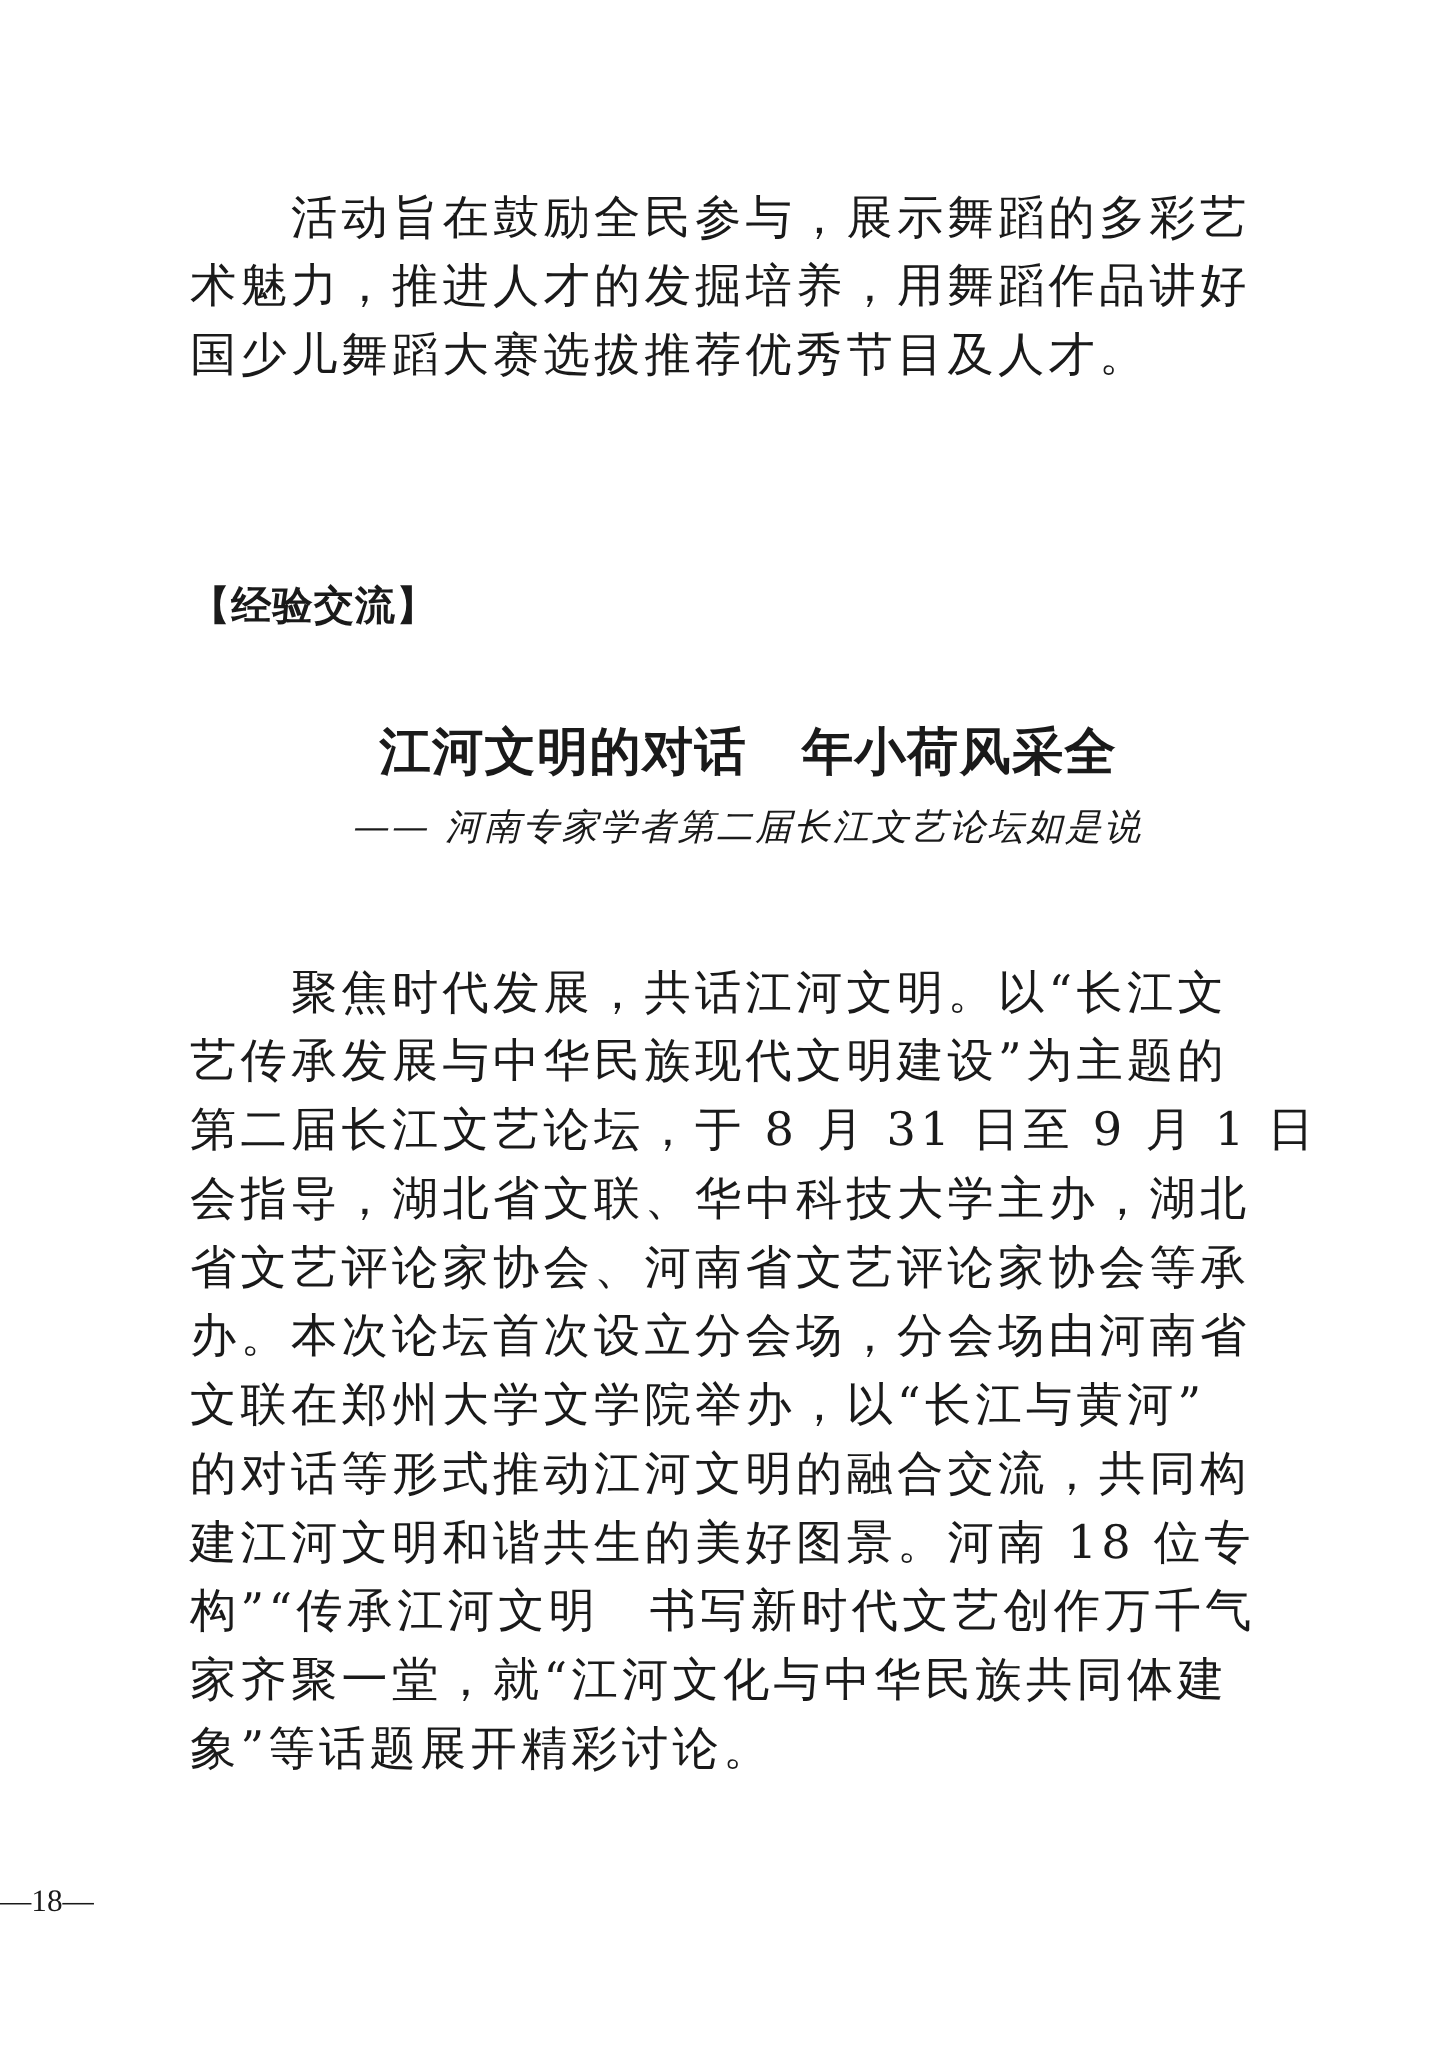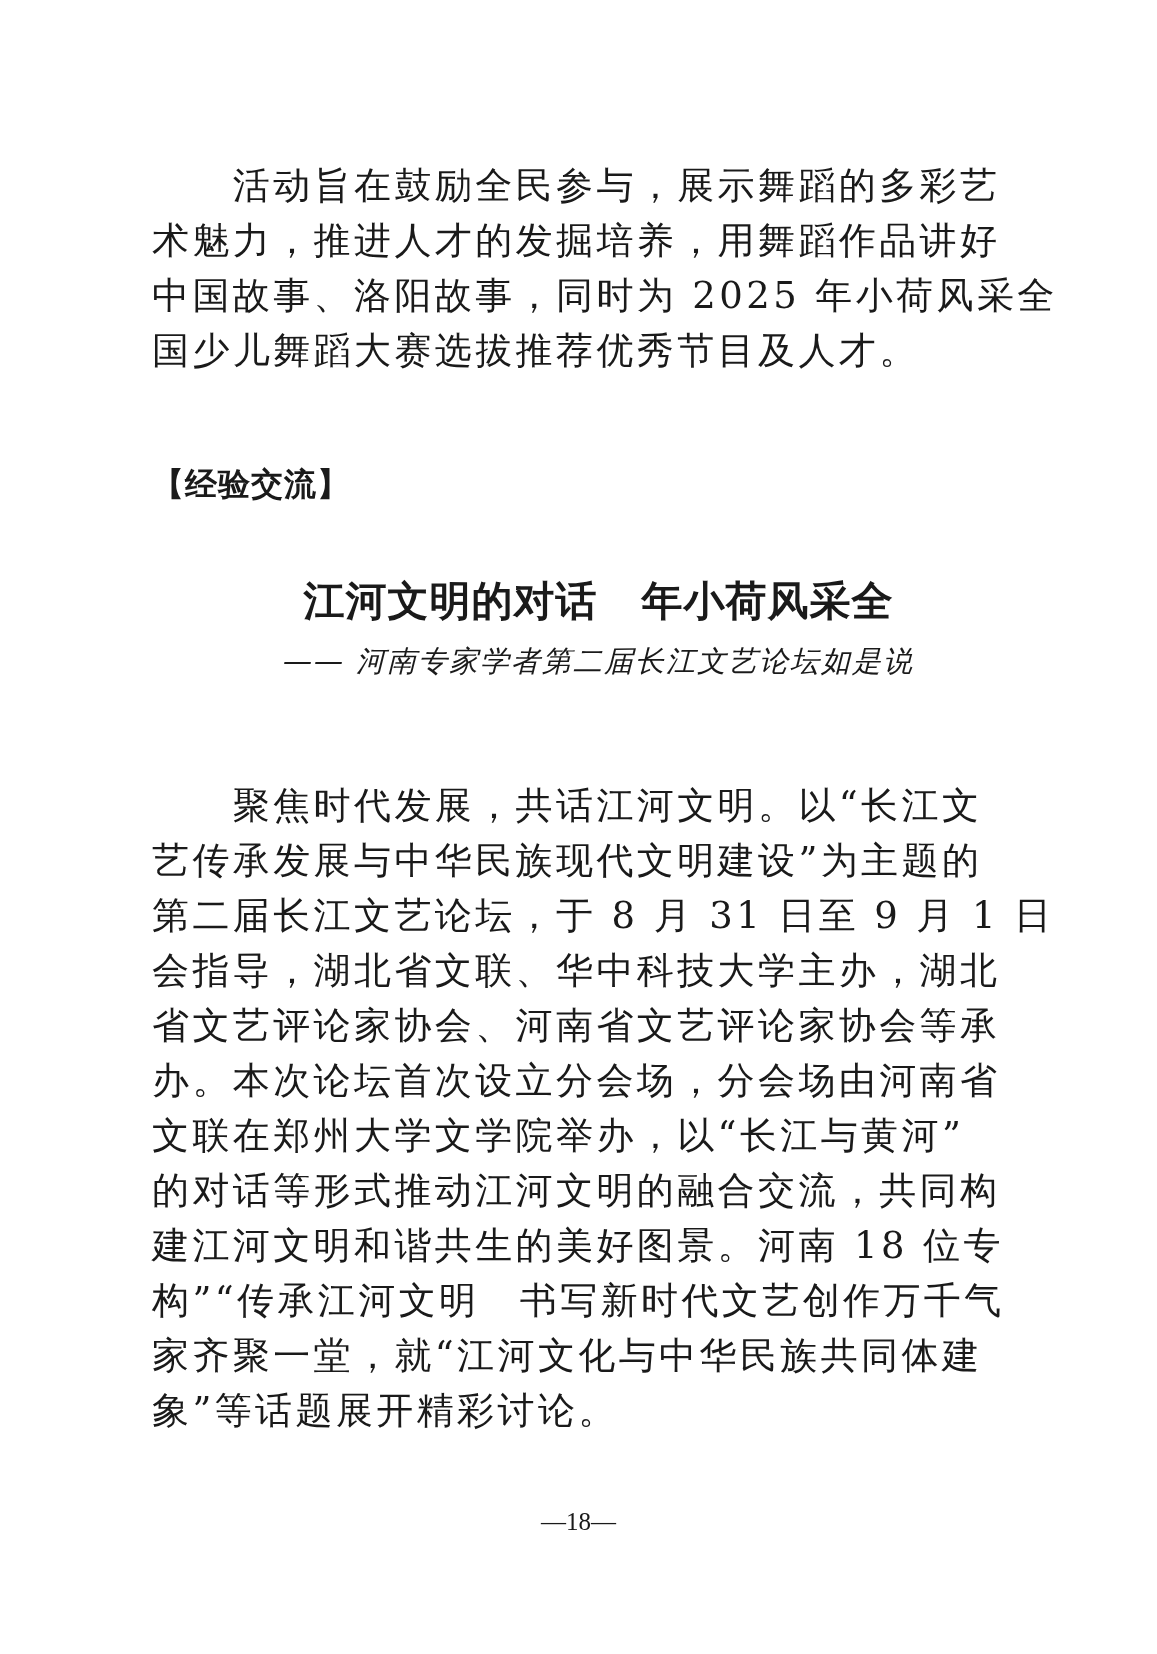--- a/index.html
+++ b/index.html
@@ -25,21 +25,20 @@
       position: absolute;
       left: 152px;
       width: 800px;
       font-size: 37px;
       line-height: 55px;
       letter-spacing: 3.4px;
       text-align: justify;
       text-align-last: left;
       font-family: "DejaVu Serif", "Liberation Serif", serif;
       font-weight: normal;
-      margin-top: 12px;
     }
     .para .line {
       display: block;
       white-space: nowrap;
       height: 55px;
     }
     .p1 { top: 146px; }
     .section-tag {
       position: absolute;
       left: 152px;
@@ -78,35 +77,34 @@
       letter-spacing: 2px;
       padding-left: 40px;
       box-sizing: border-box;
     }
     .p2 { top: 766px; }
     .page-number {
       position: absolute;
       left: 0;
       width: 1157px;
       top: 1505px;
-      text-align: center;
+      text-align: left;
       font-size: 25px;
       line-height: 34px;
       font-family: "Liberation Serif", "DejaVu Serif", serif;
     }
   </style>
 </head>
 <body>
 
 <div class="page">
 
   <div class="para p1">
     <span class="line">　　活动旨在鼓励全民参与，展示舞蹈的多彩艺</span>
     <span class="line">术魅力，推进人才的发掘培养，用舞蹈作品讲好</span>
-    <span class="line">中国故事、洛阳故事，同时为 2025 年小荷风采全</span>
     <span class="line">国少儿舞蹈大赛选拔推荐优秀节目及人才。</span>
   </div>
 
   <div class="section-tag">【经验交流】</div>
 
   <div class="article-title">
     <span>江河文明的对话</span><span class="gap"></span><span>年小荷风采全</span>
   </div>
 
   <div class="article-subtitle">—— 河南专家学者第二届长江文艺论坛如是说</div>

